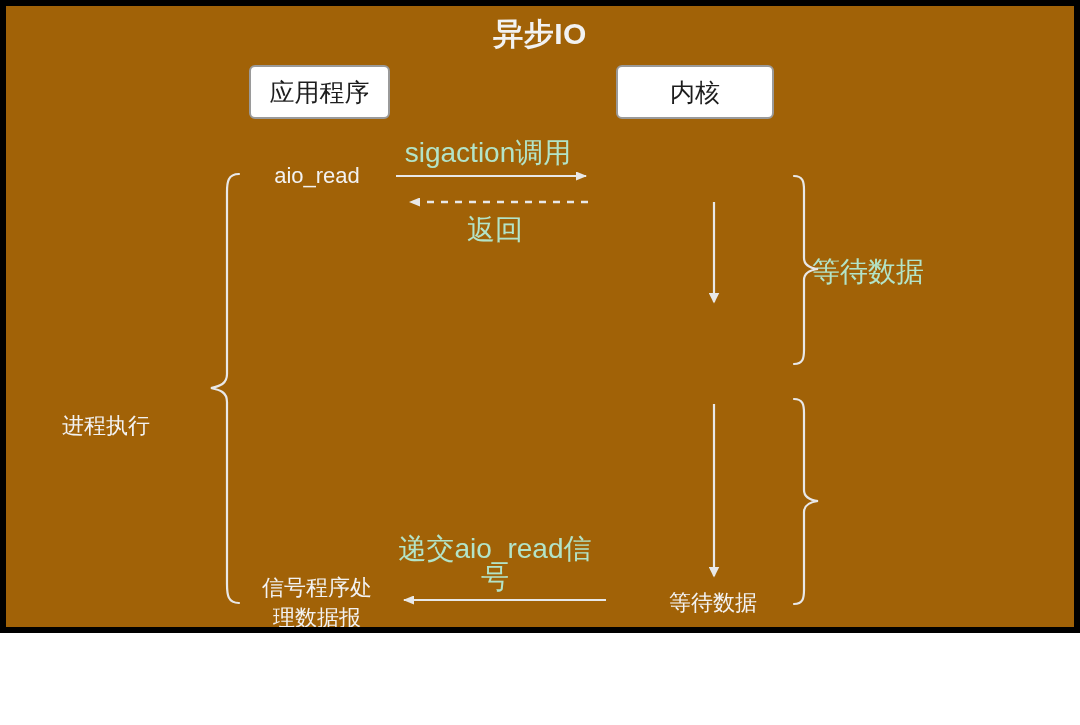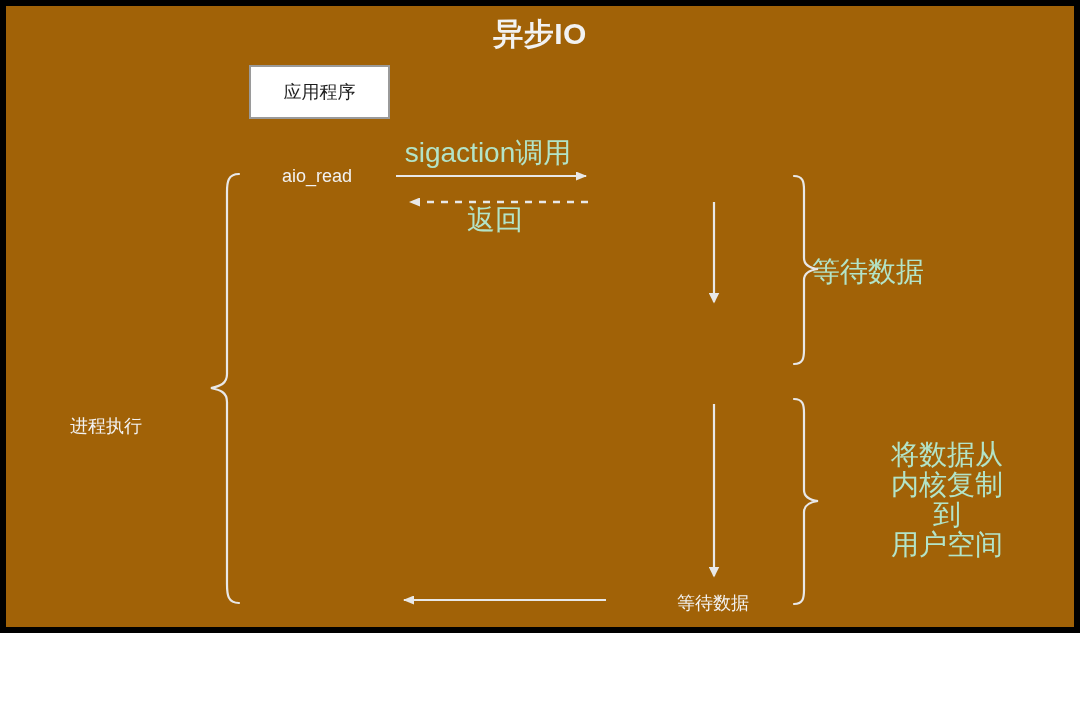--- a/index.html
+++ b/index.html
@@ -29,36 +29,36 @@
     font-size: 30px;
     font-weight: bold;
     letter-spacing: 0.5px;
   }
 
   
   .role-box {
     position: absolute;
     background: #ffffff;
     border: 2px solid #9a9a9a;
-    border-radius: 0;
+    border-radius: 6px;
     color: #1d1d1d;
-    font-size: 18px;
+    font-size: 25px;
     display: flex;
     align-items: center;
     justify-content: center;
     box-sizing: border-box;
   }
   #role-app  { left: 243px; top: 59px; width: 141px; height: 54px; }
   #role-kernel { left: 610px; top: 59px; width: 158px; height: 54px; }
 
   
   .node-label {
     position: absolute;
     color: #f2f2f2;
-    font-size: 18px;
+    font-size: 22px;
     line-height: 30px;
     text-align: center;
     white-space: pre-line;
     transform: translate(-50%, -50%);
   }
   #node-aio-read       { left: 311px; top: 170px; }
   #node-no-data        { left: 705px; top: 170px; }
   #node-data-ready     { left: 707px; top: 360px; }
   #node-copy-done      { left: 707px; top: 597px; }
   #node-signal-handler { left: 311px; top: 597px; }
@@ -68,21 +68,21 @@
   .annot-label {
     position: absolute;
     color: #b3e4c8;
     font-size: 28px;
     line-height: 30px;
     text-align: center;
     white-space: pre-line;
     transform: translate(-50%, -50%);
   }
   #annot-sigaction { left: 482px; top: 147px; }
-  #annot-return    { left: 489px; top: 214px; }
+  #annot-return    { left: 489px; top: 224px; }
   #annot-wait-data { left: 862px; top: 266px; }
   #annot-copy-data { left: 941px; top: 494px; }
   #annot-deliver   { left: 489px; top: 558px; }
 
   
   #lines {
     position: absolute;
     left: 0; top: 0;
     width: 1080px;
     height: 725px;
@@ -92,30 +92,35 @@
 </head>
 <body>
 
 <div id="canvas">
 
   <div class="diagram-title">异步IO</div>
 
   <div class="role-box" id="role-app">
     <span>应用程序</span>
   </div>
+  <div class="role-box" id="role-kernel">
+    <span>内核</span>
+  </div>
 
   <div class="node-label" id="node-aio-read">aio_read</div>
   <div class="node-label" id="node-copy-done">等待数据</div>
+  <div class="node-label" id="node-signal-handler">信号程序处
+理数据报</div>
   <div class="node-label" id="node-process-exec">进程执行</div>
 
   <div class="annot-label" id="annot-sigaction">sigaction调用</div>
   <div class="annot-label" id="annot-return">返回</div>
   <div class="annot-label" id="annot-wait-data">等待数据</div>
-  <div class="annot-label" id="annot-copy-data">将数据从内核复制到
-用户空间</div>
+  <div class="annot-label" id="annot-deliver">递交aio_read信
+号</div>
 
   <svg id="lines" viewBox="0 0 1080 725">
     <defs>
       <marker id="arrow-right" markerWidth="11" markerHeight="9" refX="10" refY="4.5" orient="auto" markerUnits="userSpaceOnUse">
         <path d="M0,0 L11,4.5 L0,9 Z" fill="#e8e8e8"></path>
       </marker>
       <marker id="arrow-down" markerWidth="11" markerHeight="11" refX="9.5" refY="5.5" orient="auto" markerUnits="userSpaceOnUse">
         <path d="M0,0 L11,5.5 L0,11 Z" fill="#e8e8e8"></path>
       </marker>
     </defs>

